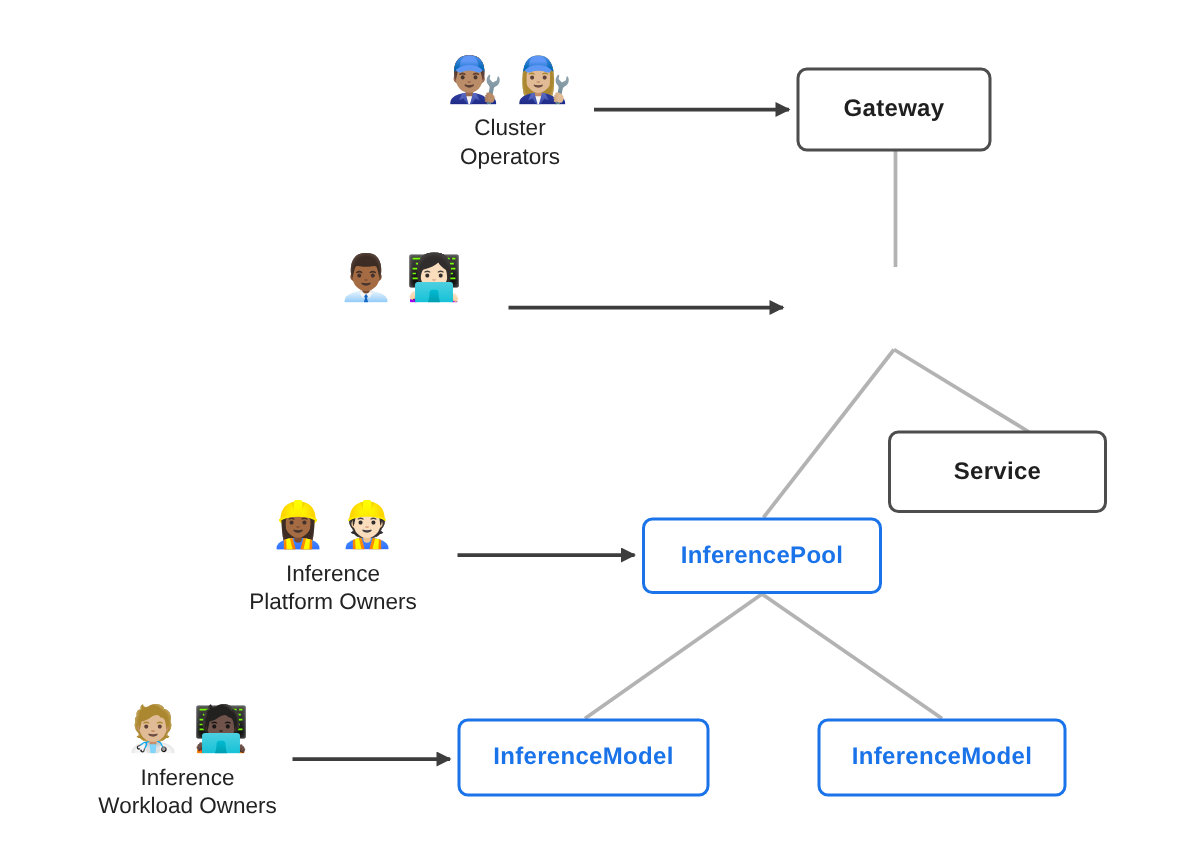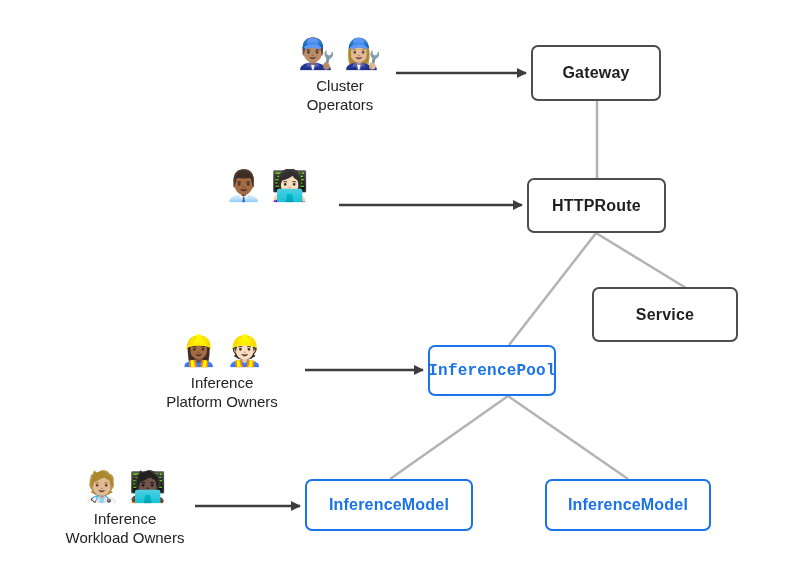--- a/index.html
+++ b/index.html
@@ -95,23 +95,22 @@
   </div>
 
   <div class="persona" style="left:40px; top:467px; width:170px;">
     <span class="emojis">🧑🏼‍⚕️ 🧑🏿‍💻</span>
     <span class="plabel">Inference
 Workload Owners</span>
   </div>
 
   <div class="node" style="left:531px; top:45px; width:130px; height:56px;">Gateway</div>
 
-  <div class="node" style="left:527px; top:178px; width:139px; height:55px;">HTTPRoute</div>
 
   <div class="node" style="left:592px; top:287px; width:146px; height:55px;">Service</div>
 
-  <div class="node blue" style="left:428px; top:345px; width:128px; height:51px;font-family:Liberation Mono, monospace;">InferencePool</div>
+  <div class="node blue" style="left:428px; top:345px; width:160px; height:51px;">InferencePool</div>
 
   <div class="node blue" style="left:305px; top:479px; width:168px; height:52px;">InferenceModel</div>
 
   <div class="node blue" style="left:545px; top:479px; width:166px; height:52px;">InferenceModel</div>
 
 </div>
 
 </body></html>

